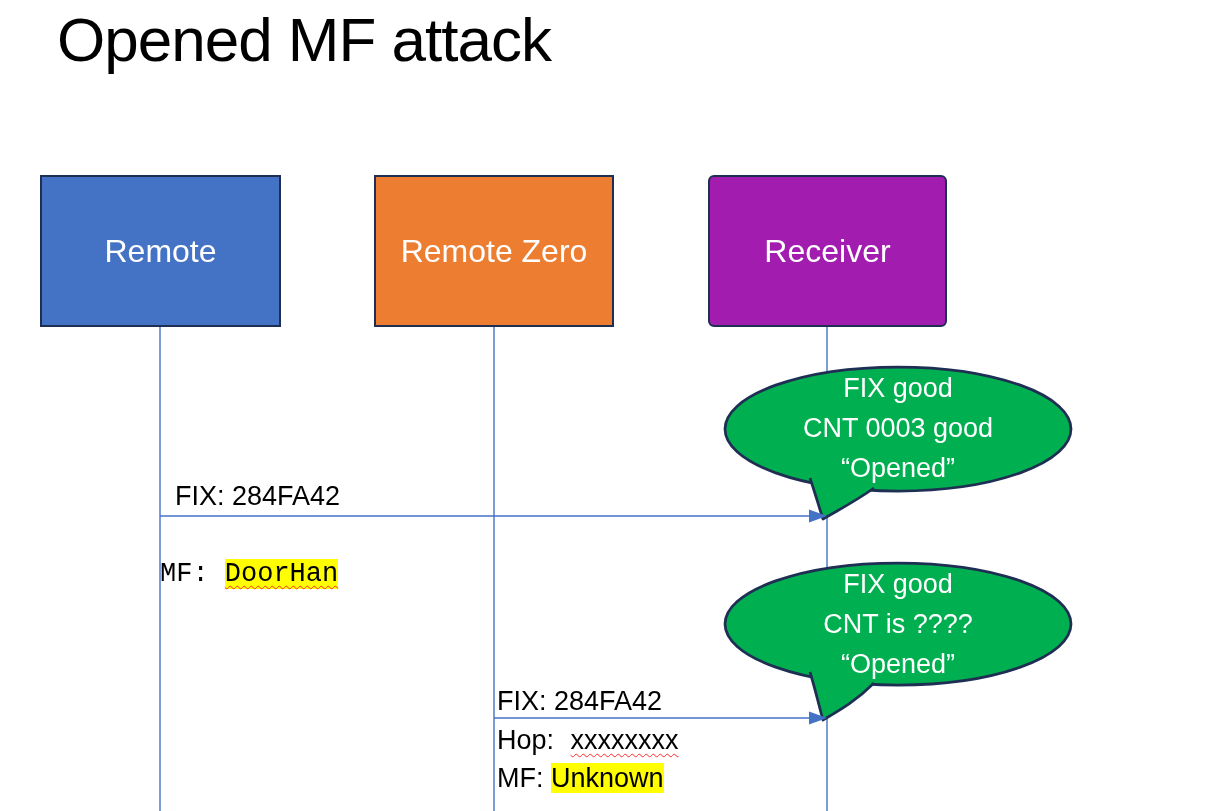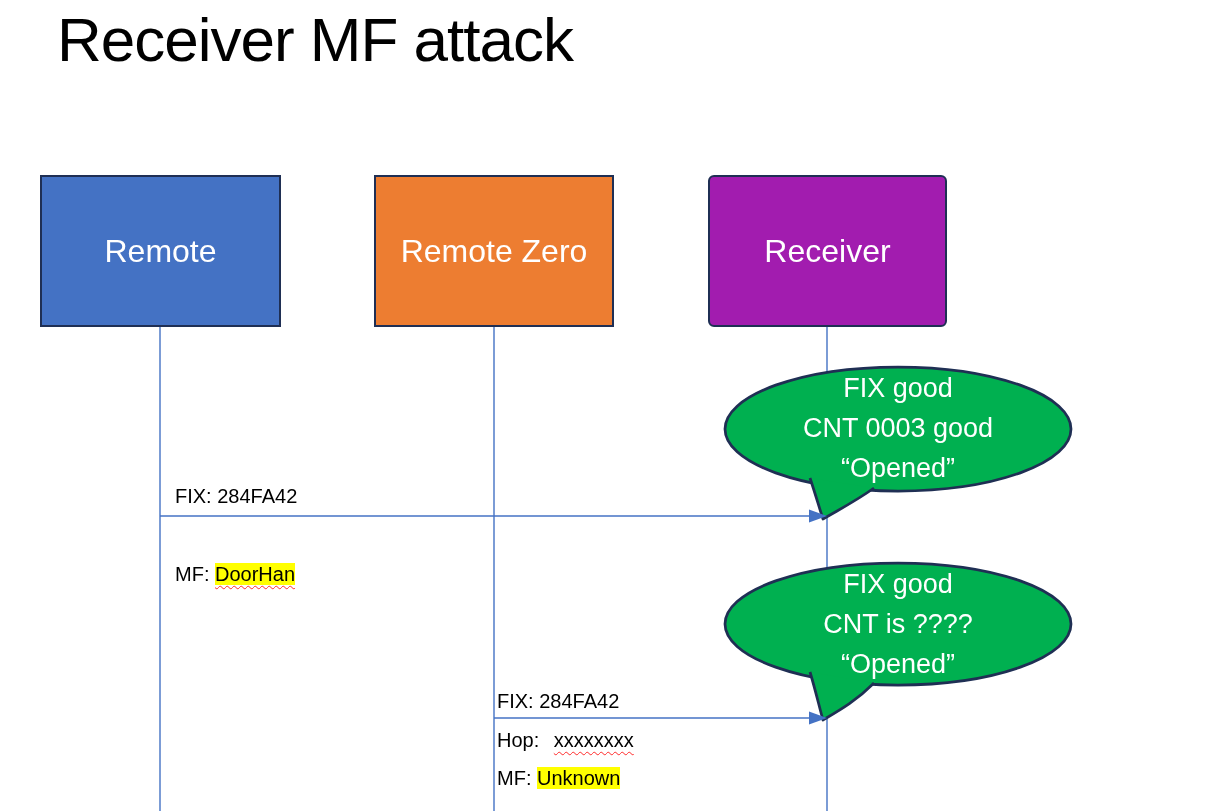--- a/index.html
+++ b/index.html
@@ -39,29 +39,29 @@
     justify-content: center;
     color: #ffffff;
     font-size: 32px;
     z-index: 2;
   }
   .actor-remote   { left: 40px;  width: 241px; background: #4472C4; }
   .actor-flipper  { left: 374px; width: 240px; background: #ED7D31; }
   .actor-receiver { left: 708px; width: 239px; background: #00B050; }
   .msg {
     position: absolute;
-    font-size: 20px;
+    font-size: 27px;
     line-height: 32px;
     color: #000000;
     white-space: nowrap;
     z-index: 3;
   }
   .m1a { left: 175px; top: 480px; }
   .m1b { left: 175px; top: 521px; }
-  .m1c { left: 175px; top: 558px; }
+  .m1c { left: 160px; top: 558px; font-family: Liberation Mono, monospace; }
   .m2a { left: 497px; top: 685px; }
   .m2b { left: 497px; top: 724px; }
   .m2c { left: 497px; top: 762px; text-align: center; }
   .hl { background: #FFFF00; }
   .squiggle {
     text-decoration-line: underline;
     text-decoration-style: wavy;
     text-decoration-color: #FF2A2A;
     text-decoration-thickness: 1px;
     text-underline-offset: 4px;
@@ -77,21 +77,21 @@
     z-index: 3;
   }
   .c1 { top: 368px; }
   .c2 { top: 564px; }
 </style>
 </head>
 <body>
 
 <div class="slide">
 
-  <div class="title">Receiver MF attack</div>
+  <div class="title">Opened MF attack</div>
 
   <svg class="overlay" viewBox="0 0 1216 811" xmlns="http://www.w3.org/2000/svg">
 
     <line x1="160" y1="327" x2="160" y2="811" stroke="#4472C4" stroke-width="1.4" style="stroke: rgb(68, 114, 196);"></line>
     <line x1="494" y1="327" x2="494" y2="811" stroke="#4472C4" stroke-width="1.4" style="stroke: rgb(68, 114, 196);"></line>
     <line x1="827" y1="327" x2="827" y2="811" stroke="#4472C4" stroke-width="1.4" style="stroke: rgb(68, 114, 196);"></line>
 
     <g>
       <ellipse cx="898" cy="429" rx="173" ry="62" fill="#00B050" stroke="#1F2F54" stroke-width="2.75" style="fill: rgb(0, 176, 80); stroke: rgb(31, 47, 84);"></ellipse>
       <path d="M 810 478 C 816 496 819 507 823 519 C 840 509 856 501 874 488" fill="#00B050" stroke="#1F2F54" stroke-width="2.75" stroke-linejoin="round" style="fill: rgb(0, 176, 80); stroke: rgb(31, 47, 84);"></path>

